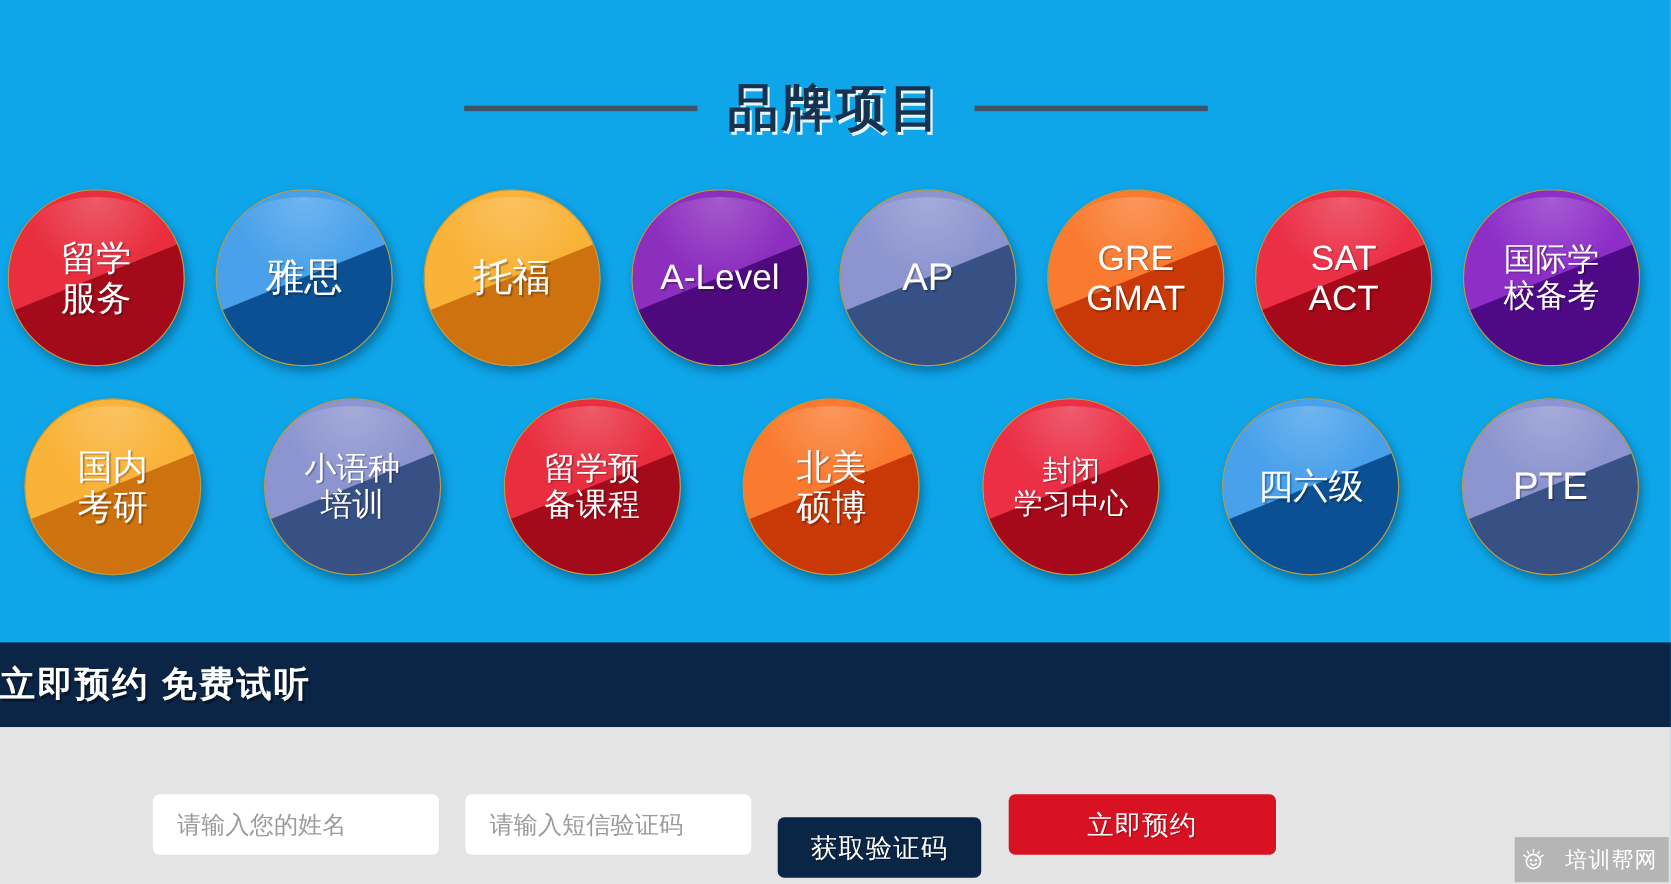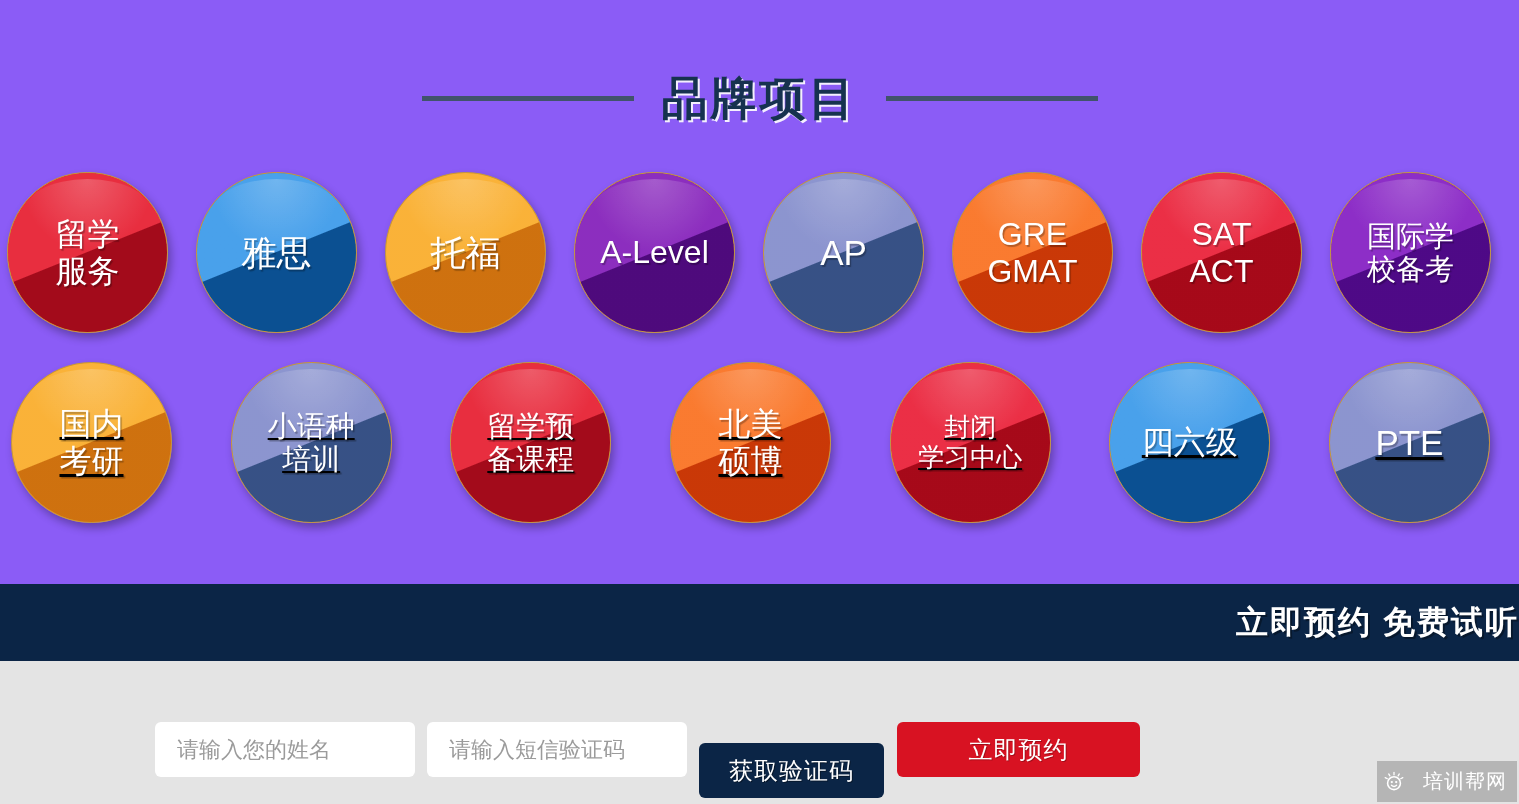--- a/index.html
+++ b/index.html
@@ -2,39 +2,39 @@
 <html><head>
 <meta charset="utf-8">
 <style>
   * { margin:0; padding:0; box-sizing:border-box; }
   html,body{
     width:1519px; height:804px;
     background:#ffffff;
     font-family:"Liberation Sans","DejaVu Sans",sans-serif;
     overflow:hidden;
   }
-  #page{ position:relative; width:1519px; height:804px; background:#8b5cf6; }
+  #page{ position:relative; width:1519px; height:804px; background:#0ea5e9; }
 
   
   .title-row{
     position:absolute; top:62px; left:0; width:1519px; height:72px;
     display:flex; align-items:center; justify-content:center; gap:28px;
   }
   .title-rule{ width:212px; height:5px; background:#41536b; }
   .title-text{
     font-size:46px; font-weight:bold; color:#16324f; letter-spacing:3px;
     line-height:1; white-space:nowrap;
     text-shadow:2px 2px 0 rgba(255,255,255,.9);
   }
 
   
   .grid{ position:absolute; left:0; top:172px; width:1519px; }
   .row{ display:flex;justify-content:space-between; }
   .row-1{ padding-left:7px; }
-  .row-2{ padding-left:11px; margin-top:29px;text-decoration:underline; }
+  .row-2{ padding-left:22px; margin-top:29px; }
   .cell{ width:190px; display:flex; justify-content:flex-start; }
 
   .bubble{
     position:relative;
     width:161px; height:161px; border-radius:50%;
     border:1.5px solid #c99a33;
     display:flex; align-items:center; justify-content:center;
     text-align:center;
     box-shadow: 3px 5px 9px rgba(0,0,0,.30);
     overflow:hidden;
@@ -65,35 +65,35 @@
   }
   .fs-lg{ font-size:35px; }
   .fs-md{ font-size:32px; }
   .fs-sm{ font-size:29px; }
   .fs-xs{ font-size:26px; }
 
   
   .cta-band{
     position:absolute; left:0; top:584px; width:1519px; height:77px;
     background:#0b2546;
-    display:flex; align-items:center; justify-content:flex-end;
+    display:flex; align-items:center; justify-content:flex-start;
   }
   .cta-band-text{
     color:#ffffff; font-size:32px; font-weight:bold; letter-spacing:2px;
     text-shadow:2px 2px 0 rgba(0,0,0,.35);
   }
 
   
   .form-strip{
     position:absolute; left:0; top:661px; width:1519px; height:143px;
     background:#e4e4e4;
   }
   .form-row{
-    position:absolute; left:155px; top:40px;
-    display:flex; align-items:center; gap:4px;
+    position:absolute; left:139px; top:40px;
+    display:flex; align-items:center; gap:16px;
   }
   .field{
     width:260px; height:55px; margin-right:8px;
     background:#ffffff; border:none; border-radius:6px;
     font-family:"Liberation Sans","DejaVu Sans",sans-serif;
     font-size:22px; color:#2b2b2b;
     padding:0 22px; outline:none;
   }
   .field::placeholder{ color:#9b9b9b; }
   .btn{

